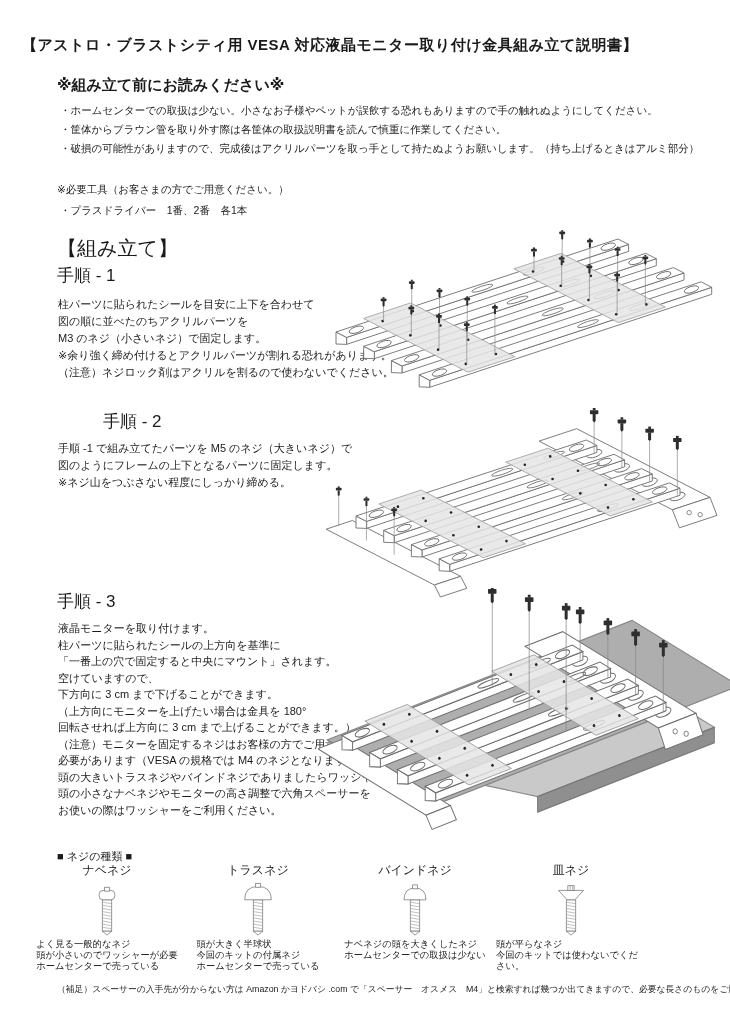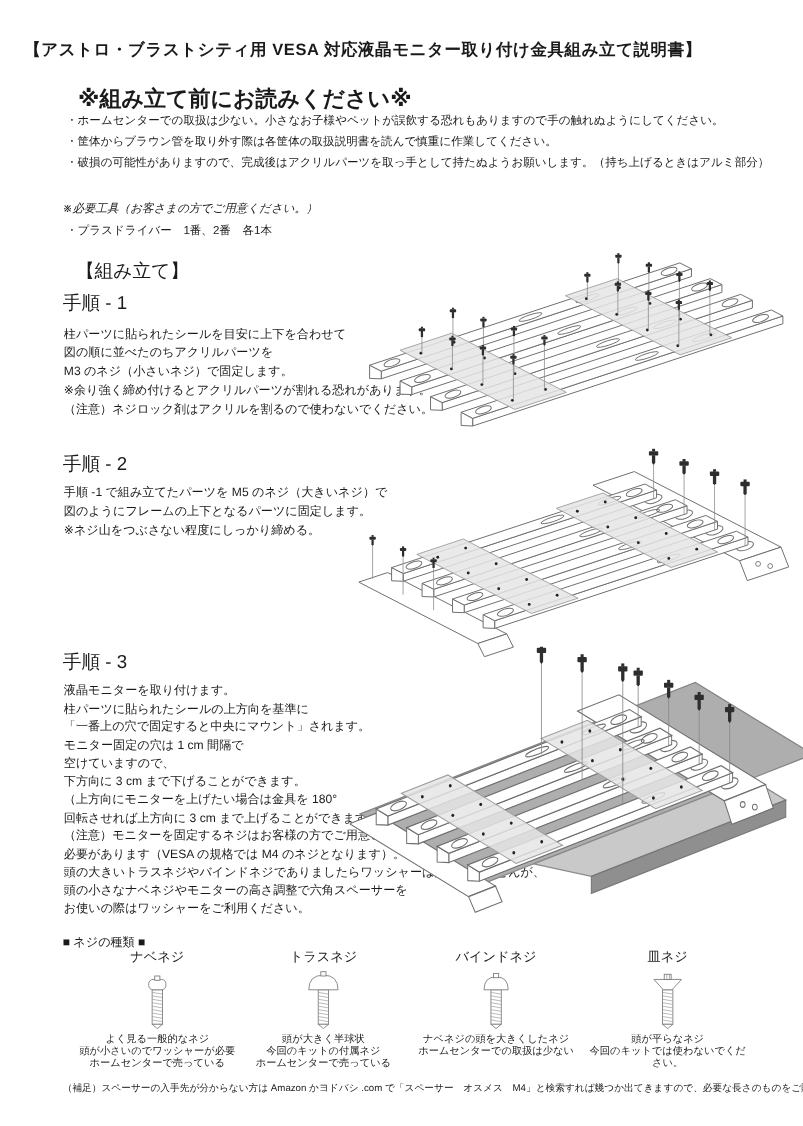--- a/index.html
+++ b/index.html
@@ -1,34 +1,34 @@
 <!DOCTYPE html>
 <html><head>
 <meta charset="utf-8">
 <style>
   html,body{margin:0;padding:0;background:#888;}
   .page{position:relative;width:730px;height:1024px;background:#ffffff;margin:0 auto;
         font-family:"Liberation Sans","DejaVu Sans",sans-serif;color:#1a1a1a;overflow:hidden;}
   .abs{position:absolute;}
   .title{top:36px;left:0;width:660px;text-align:center;font-size:15px;font-weight:bold;letter-spacing:0.5px;}
-  .h-preread{top:76px;left:71px;font-size:20px;font-weight:600;}
+  .h-preread{top:76px;left:57px;font-size:15px;font-weight:600;}
   .bullets{top:101px;left:60px;font-size:10.5px;line-height:19px;}
-  .h-tools{top:183px;left:57px;font-size:10.5px;font-style:italic;}
+  .h-tools{top:183px;left:57px;font-size:10.5px;}
   .tools{top:201px;left:60px;font-size:10.5px;line-height:19px;}
-  .h-assembly{top:235px;left:57px;font-size:17px;margin-left:12px;}
+  .h-assembly{top:235px;left:57px;font-size:20px;}
   .step-label{left:57px;font-size:17px;}
   .step-text{left:58px;font-size:11px;line-height:17px;}
   .step3-text{line-height:16.5px;}
   .h-screws{top:849px;left:57px;font-size:11px;font-weight:normal;}
   .screw-grid{top:862px;left:32px;width:680px;height:112px;}
-  .screw-col{position:absolute;top:0;width:150px;text-align:center;margin-left:36px;}
+  .screw-col{position:absolute;top:0;width:150px;text-align:center;}
   .screw-name{font-size:12px;}
   .screw-svg{margin-top:2px;}
   .screw-desc{font-size:9.3px;line-height:11px;text-align:center;}
-  .screw-desc > div{display:inline-block;text-align:center;}
+  .screw-desc > div{display:inline-block;text-align:left;}
   .footnote{top:984px;left:57px;width:660px;font-size:8.8px;white-space:nowrap;}
   svg{display:block;}
 </style>
 </head>
 <body>
 
 <div class="page">
 
   <div class="abs title">【アストロ・ブラストシティ用 VESA 対応液晶モニター取り付け金具組み立て説明書】</div>
 
@@ -160,21 +160,21 @@
       <line x1="136.74" y1="149.61" x2="136.74" y2="117.81000000000002" stroke="#8a8a8a" stroke-width="0.7"></line>
       <polygon points="135.72,111.86000000000001 137.76000000000002,111.86000000000001 137.76000000000002,116.53500000000001 136.74,117.81000000000002 135.72,116.53500000000001" fill="#2e2e2e"></polygon>
       <rect x="133.85000000000002" y="109.31000000000002" width="5.779999999999999" height="2.72" rx="0.8" fill="#2e2e2e"></rect>
       <rect x="135.805" y="107.86500000000002" width="1.87" height="1.615" fill="#2e2e2e"></rect>
       <line x1="164.94" y1="140.31" x2="164.94" y2="100.51" stroke="#8a8a8a" stroke-width="0.7"></line>
       <polygon points="163.92,94.56 165.96,94.56 165.96,99.235 164.94,100.51 163.92,99.235" fill="#2e2e2e"></polygon>
       <rect x="162.05" y="92.01" width="5.779999999999999" height="2.72" rx="0.8" fill="#2e2e2e"></rect>
       <rect x="164.005" y="90.56500000000001" width="1.87" height="1.615" fill="#2e2e2e"></rect>
     </svg>
 
-  <div class="abs step-label" style="top:410px;">手順 - 2</div>
+  <div class="abs step-label" style="top:410px;margin-left:46px;">手順 - 2</div>
   <div class="abs step-text" style="top:440px;">
       <div>手順 -1 で組み立てたパーツを M5 のネジ（大きいネジ）で</div>
       <div>図のようにフレームの上下となるパーツに固定します。</div>
       <div>※ネジ山をつぶさない程度にしっかり締める。</div>
     </div>
   <svg class="abs" style="top:390px;left:326px;" width="402" height="212" viewBox="0 0 402 212" id="diagram2">
       <polygon points="0.1,139.2 26.4,130.5 134.7,186.3 108.4,195.0" fill="#ffffff" stroke="#6e6e6e" stroke-width="0.9"></polygon>
       <polygon points="108.4,195.0 134.7,186.3 140.7,198.3 114.4,207.0" fill="#ffffff" stroke="#6e6e6e" stroke-width="0.9"></polygon>
       <polygon points="213.1,51.1 250.7,38.7 384.0,107.4 346.4,119.8" fill="#ffffff" stroke="#6e6e6e" stroke-width="0.9"></polygon>
       <polygon points="346.4,119.8 384.0,107.4 391.0,125.4 353.4,137.8" fill="#ffffff" stroke="#6e6e6e" stroke-width="0.9"></polygon>
@@ -256,21 +256,20 @@
       <polygon points="349.82,51.72 352.82,51.72 352.82,58.595 351.32,60.47 349.82,58.595" fill="#2e2e2e"></polygon>
       <rect x="347.07" y="47.97" width="8.5" height="4" rx="0.8" fill="#2e2e2e"></rect>
       <rect x="349.945" y="45.845" width="2.75" height="2.375" fill="#2e2e2e"></rect>
     </svg>
 
   <div class="abs step-label" style="top:590px;text-align:right;">手順 - 3</div>
   <div class="abs step-text step3-text" style="top:620px;">
       <div>液晶モニターを取り付けます。</div>
       <div>柱パーツに貼られたシールの上方向を基準に</div>
       <div>「一番上の穴で固定すると中央にマウント」されます。</div>
-      <div>モニター固定の穴は 1 cm 間隔で</div>
       <div>空けていますので、</div>
       <div>下方向に 3 cm まで下げることができます。</div>
       <div>（上方向にモニターを上げたい場合は金具を 180°</div>
       <div>回転させれば上方向に 3 cm まで上げることができます。）</div>
       <div>（注意）モニターを固定するネジはお客様の方でご用意いただく</div>
       <div>必要があります（VESA の規格では M4 のネジとなります）。</div>
       <div>頭の大きいトラスネジやバインドネジでありましたらワッシャーは必要ありませんが、</div>
       <div>頭の小さなナベネジやモニターの高さ調整で六角スペーサーを</div>
       <div>お使いの際はワッシャーをご利用ください。</div>
     </div>

